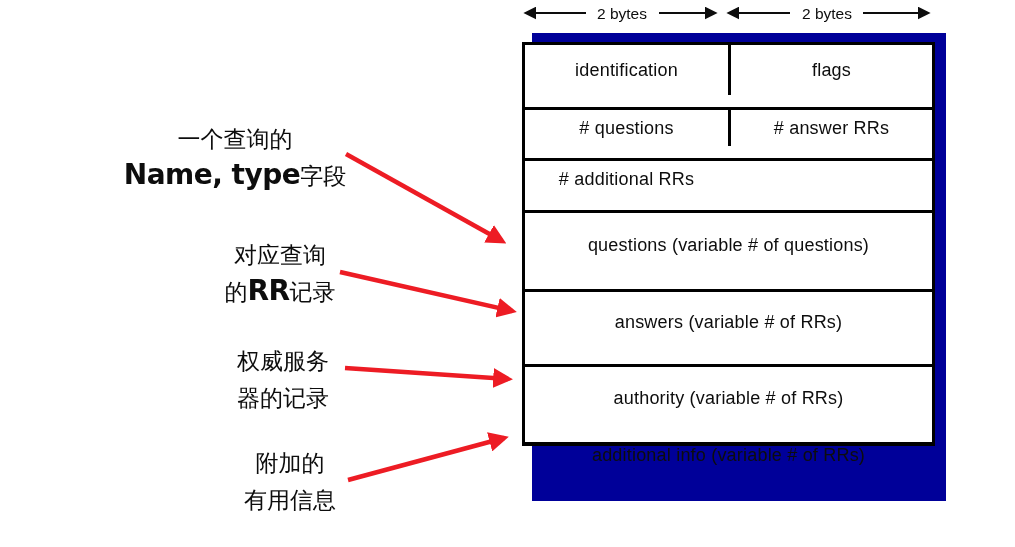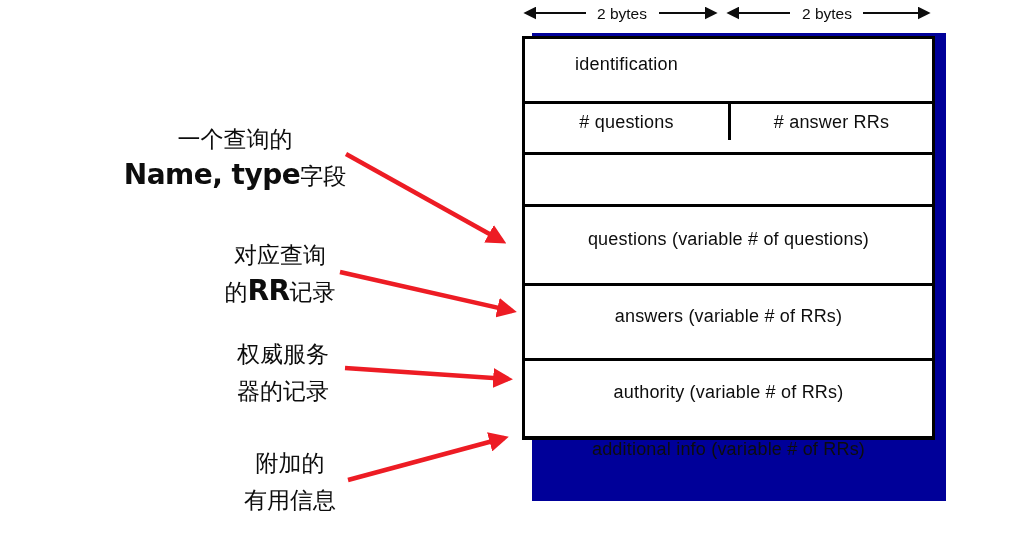--- a/index.html
+++ b/index.html
@@ -17,21 +17,21 @@
     position: absolute;
     left: 532px; top: 33px;
     width: 414px; height: 468px;
     background: #000099;
     z-index: 1;
   }
 
   
   .msgtable {
     position: absolute;
-    left: 522px; top: 36px;
+    left: 522px; top: 42px;
     width: 413px; height: 404px;
     background: #ffffff;
     border: 3px solid #000000;
     box-sizing: border-box;
     z-index: 2;
     display: grid;
     grid-template-rows: 50px 51px 52px 79px 75px 78px auto;
   }
   .row { display: grid; grid-template-columns: 1fr; }
   .row.two { grid-template-columns: 203px 1fr; }
@@ -74,39 +74,41 @@
     white-space: nowrap;
   }
   .ann .latin {
     font-family: "DejaVu Sans", sans-serif;
     font-size: 28px;
     font-weight: 600;
     letter-spacing: -0.5px;
   }
   .ann-1 { left: 120px; top: 122px; }
   .ann-2 { left: 165px; top: 238px; }
-  .ann-3 { left: 168px; top: 337px; }
+  .ann-3 { left: 168px; top: 344px; }
   .ann-4 { left: 175px; top: 446px; }
 </style>
 </head>
 <body>
 
 <div class="stage">
 
   <div class="shadow"></div>
 
   <div class="msgtable">
     <div class="row two">
       <div class="cell">identification</div>
+      <div class="cell">flags</div>
     </div>
     <div class="row two">
       <div class="cell"># questions</div>
       <div class="cell"># answer RRs</div>
     </div>
     <div class="row two">
+      <div class="cell"># additional RRs</div>
     </div>
     <div class="row">
       <div class="cell">questions (variable # of questions)</div>
     </div>
     <div class="row">
       <div class="cell">answers (variable # of RRs)</div>
     </div>
     <div class="row">
       <div class="cell">authority (variable # of RRs)</div>
     </div>

